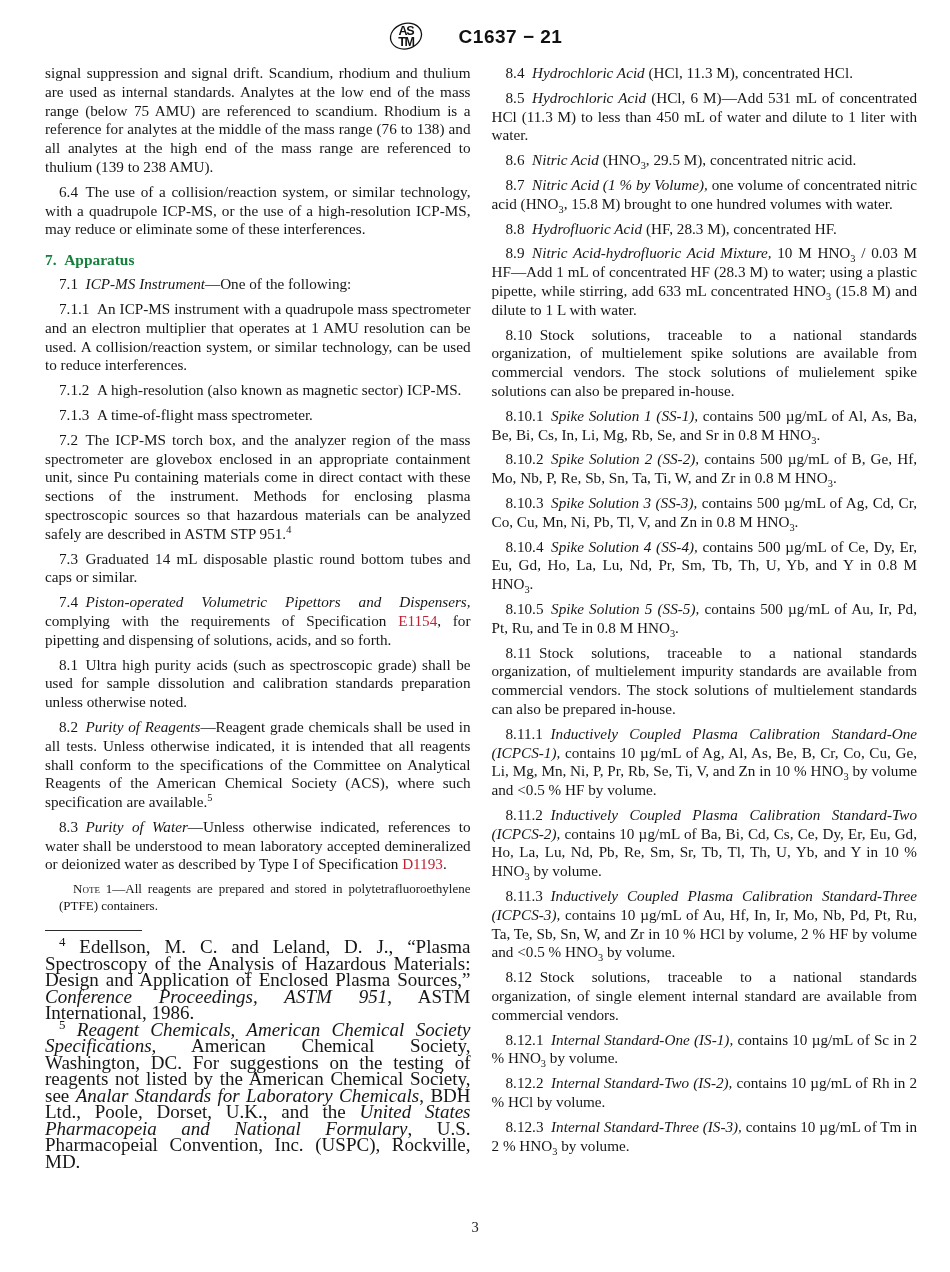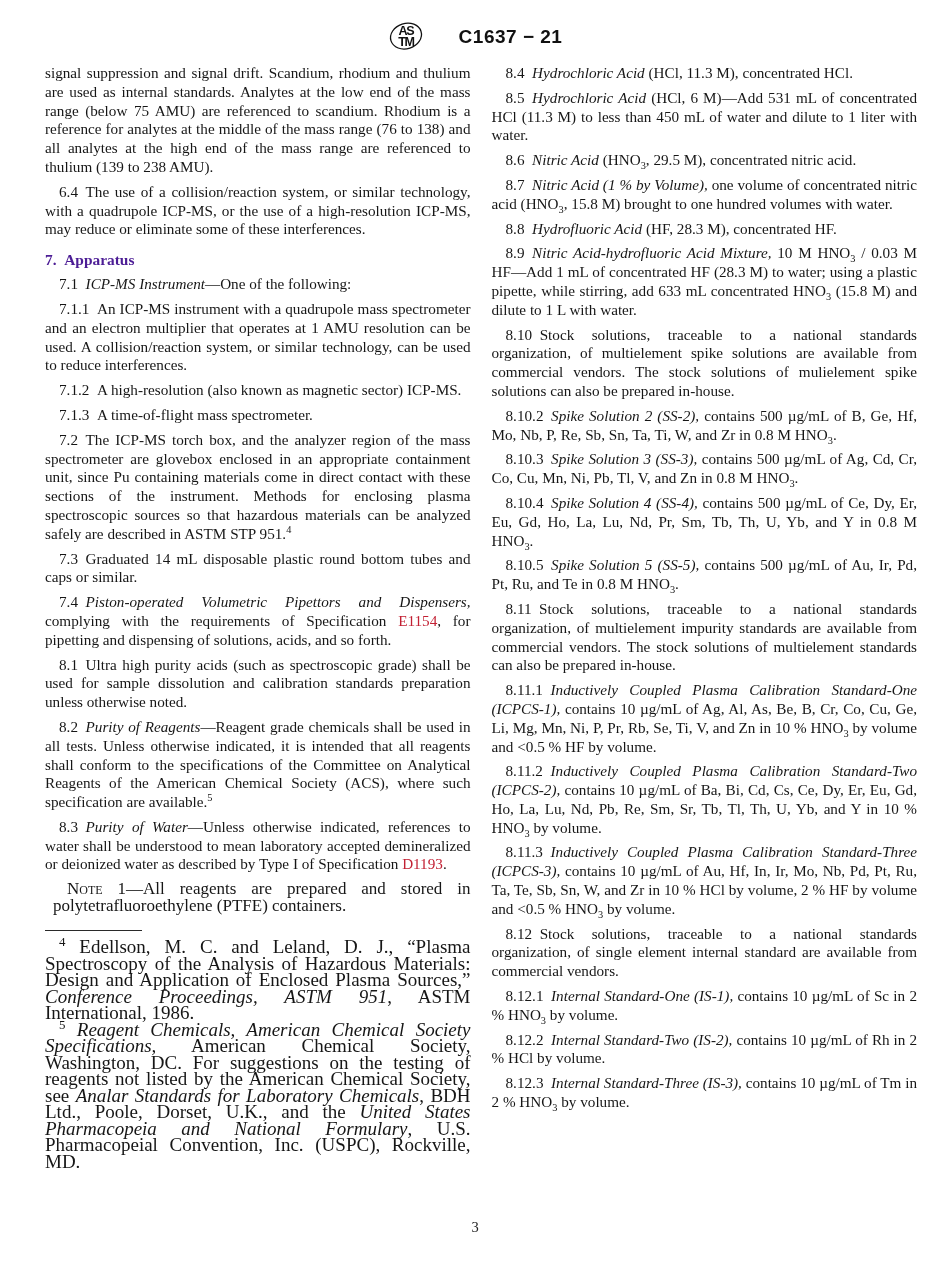--- a/index.html
+++ b/index.html
@@ -21,25 +21,25 @@
   }
   .logo-wrap{display:inline-flex;align-items:center;}
   .columns{
     display:flex;gap:21px;
     padding:11px 33px 0 45px;
   }
   .col{flex:1;min-width:0;font-size:15.2px;line-height:18.8px;}
   p.para{margin:0 0 6px 0;text-align:justify;}
   p.para.indent{text-indent:14px;}
   h2.sec-heading{
-    font-size:15.4px;line-height:19px;font-weight:bold;color:#4c1d95;
+    font-size:15.4px;line-height:19px;font-weight:bold;color:#15803d;
     margin:11px 0 6px 0;
   }
   p.note{
-    font-size:17px;line-height:16.4px;margin:7px 0 0 8px;
+    font-size:13px;line-height:16.4px;margin:7px 0 0 14px;
     text-indent:14px;text-align:justify;
   }
   .sc{font-variant:small-caps;}
   .it{font-style:italic;}
   .link{color:var(--link,#c22033);}
   sup{font-size:68%;line-height:0;vertical-align:super;}
   sub{font-size:68%;line-height:0;vertical-align:sub;}
   .fn-sep{border-top:1.4px solid #2a2a2a;width:97px;margin:16px 0 8px 0;}
   p.footnote{
     font-size:19px;line-height:16.5px;margin:0;
@@ -87,20 +87,21 @@
         <p class="footnote"><sup>5</sup><span> </span><span class="it">Reagent Chemicals, American Chemical Society Specifications,</span><span> American Chemical Society, Washington, DC. For suggestions on the testing of reagents not listed by the American Chemical Society, see </span><span class="it">Analar Standards for Laboratory Chemicals</span><span>, BDH Ltd., Poole, Dorset, U.K., and the </span><span class="it">United States Pharmacopeia and National Formulary</span><span>, U.S. Pharmacopeial Convention, Inc. (USPC), Rockville, MD.</span></p>
       </section>
     <section class="col">
         <p class="para indent"><span>8.4 </span><span class="it">Hydrochloric Acid</span><span> (HCl, 11.3 M), concentrated HCl.</span></p>
         <p class="para indent"><span>8.5 </span><span class="it">Hydrochloric Acid</span><span> (HCl, 6 M)—Add 531 mL of concentrated HCl (11.3 M) to less than 450 mL of water and dilute to 1 liter with water.</span></p>
         <p class="para indent"><span>8.6 </span><span class="it">Nitric Acid</span><span> (HNO</span><sub>3</sub><span>, 29.5 M), concentrated nitric acid.</span></p>
         <p class="para indent"><span>8.7 </span><span class="it">Nitric Acid (1 % by Volume),</span><span> one volume of concentrated nitric acid (HNO</span><sub>3</sub><span>, 15.8 M) brought to one hundred volumes with water.</span></p>
         <p class="para indent"><span>8.8 </span><span class="it">Hydrofluoric Acid</span><span> (HF, 28.3 M), concentrated HF.</span></p>
         <p class="para indent"><span>8.9 </span><span class="it">Nitric Acid-hydrofluoric Acid Mixture,</span><span> 10 M HNO</span><sub>3</sub><span> / 0.03 M HF—Add 1 mL of concentrated HF (28.3 M) to water; using a plastic pipette, while stirring, add 633 mL concentrated HNO</span><sub>3</sub><span> (15.8 M) and dilute to 1 L with water.</span></p>
         <p class="para indent"><span>8.10 Stock solutions, traceable to a national standards organization, of multielement spike solutions are available from commercial vendors. The stock solutions of mulielement spike solutions can also be prepared in-house.</span></p>
+        <p class="para indent"><span>8.10.1 </span><span class="it">Spike Solution 1 (SS-1),</span><span> contains 500 µg/mL of Al, As, Ba, Be, Bi, Cs, In, Li, Mg, Rb, Se, and Sr in 0.8 M HNO</span><sub>3</sub><span>.</span></p>
         <p class="para indent"><span>8.10.2 </span><span class="it">Spike Solution 2 (SS-2),</span><span> contains 500 µg/mL of B, Ge, Hf, Mo, Nb, P, Re, Sb, Sn, Ta, Ti, W, and Zr in 0.8 M HNO</span><sub>3</sub><span>.</span></p>
         <p class="para indent"><span>8.10.3 </span><span class="it">Spike Solution 3 (SS-3),</span><span> contains 500 µg/mL of Ag, Cd, Cr, Co, Cu, Mn, Ni, Pb, Tl, V, and Zn in 0.8 M HNO</span><sub>3</sub><span>.</span></p>
         <p class="para indent"><span>8.10.4 </span><span class="it">Spike Solution 4 (SS-4),</span><span> contains 500 µg/mL of Ce, Dy, Er, Eu, Gd, Ho, La, Lu, Nd, Pr, Sm, Tb, Th, U, Yb, and Y in 0.8 M HNO</span><sub>3</sub><span>.</span></p>
         <p class="para indent"><span>8.10.5 </span><span class="it">Spike Solution 5 (SS-5),</span><span> contains 500 µg/mL of Au, Ir, Pd, Pt, Ru, and Te in 0.8 M HNO</span><sub>3</sub><span>.</span></p>
         <p class="para indent"><span>8.11 Stock solutions, traceable to a national standards organization, of multielement impurity standards are available from commercial vendors. The stock solutions of multielement standards can also be prepared in-house.</span></p>
         <p class="para indent"><span>8.11.1 </span><span class="it">Inductively Coupled Plasma Calibration Standard-One (ICPCS-1),</span><span> contains 10 µg/mL of Ag, Al, As, Be, B, Cr, Co, Cu, Ge, Li, Mg, Mn, Ni, P, Pr, Rb, Se, Ti, V, and Zn in 10 % HNO</span><sub>3</sub><span> by volume and &lt;0.5 % HF by volume.</span></p>
         <p class="para indent"><span>8.11.2 </span><span class="it">Inductively Coupled Plasma Calibration Standard-Two (ICPCS-2),</span><span> contains 10 µg/mL of Ba, Bi, Cd, Cs, Ce, Dy, Er, Eu, Gd, Ho, La, Lu, Nd, Pb, Re, Sm, Sr, Tb, Tl, Th, U, Yb, and Y in 10 % HNO</span><sub>3</sub><span> by volume.</span></p>
         <p class="para indent"><span>8.11.3 </span><span class="it">Inductively Coupled Plasma Calibration Standard-Three (ICPCS-3),</span><span> contains 10 µg/mL of Au, Hf, In, Ir, Mo, Nb, Pd, Pt, Ru, Ta, Te, Sb, Sn, W, and Zr in 10 % HCl by volume, 2 % HF by volume and &lt;0.5 % HNO</span><sub>3</sub><span> by volume.</span></p>
         <p class="para indent"><span>8.12 Stock solutions, traceable to a national standards organization, of single element internal standard are available from commercial vendors.</span></p>
         <p class="para indent"><span>8.12.1 </span><span class="it">Internal Standard-One (IS-1),</span><span> contains 10 µg/mL of Sc in 2 % HNO</span><sub>3</sub><span> by volume.</span></p>

